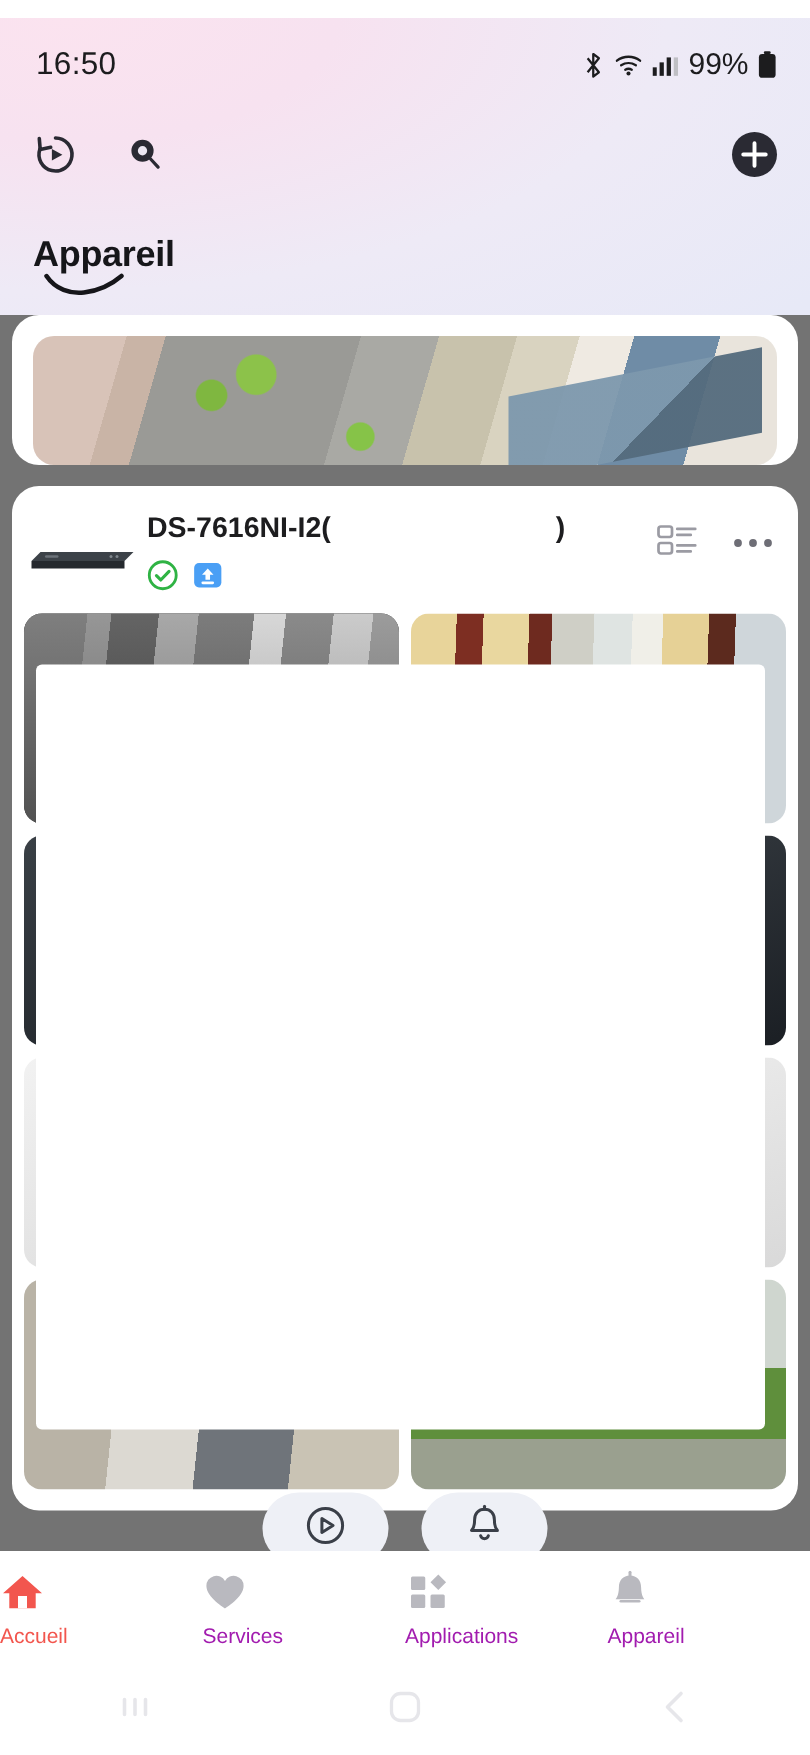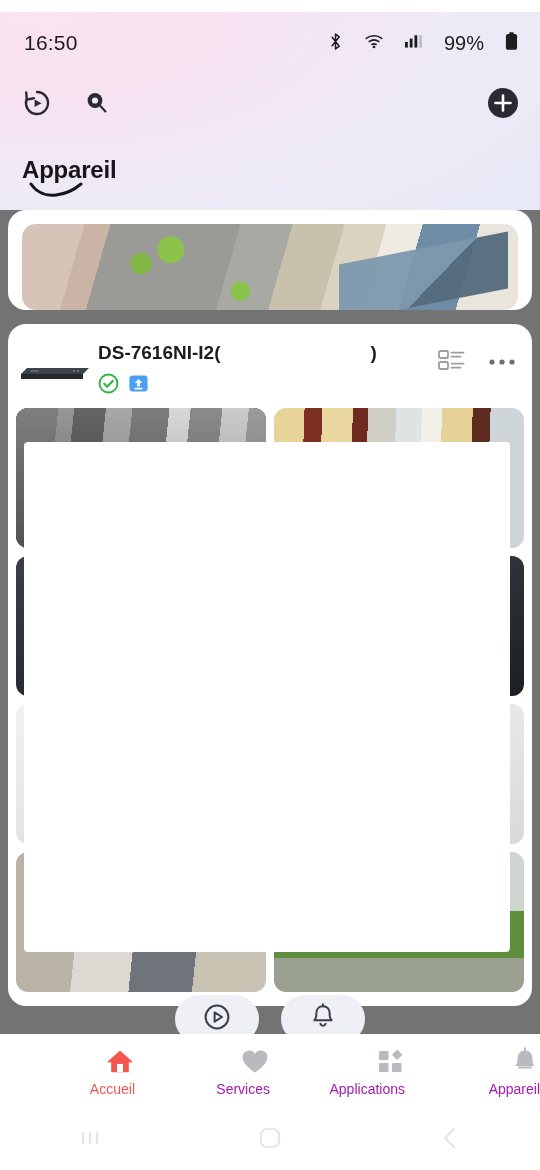--- a/index.html
+++ b/index.html
@@ -16,21 +16,21 @@
     position:absolute; top:0; left:0; width:540px; height:210px;
     background:
       radial-gradient(120% 140% at 8% 0%, #fbe3ef 0%, #f7e2f0 28%, #eeeaf6 62%, #e7e9f7 100%);
     margin-top: 12px;
   }
   .statusbar {
     height:62px; display:flex; align-items:center;
     justify-content:space-between; padding:0 22px 0 24px;
   }
   .clock { font-size:21px; color:#1c1c1e; letter-spacing:.2px; }
-  .status-icons { display:flex; align-items:flex-start; gap:21px; }
+  .status-icons { display:flex; align-items:center; gap:6px; }
   .status-icons svg { display:block; }
   .battery-pct { font-size:20px; color:#1c1c1e; margin-left:1px; }
 
   .toolbar {
     height:62px; display:flex; align-items:center; padding:0 20px 0 20px;
   }
   .tb-left { display:flex; align-items:center; gap:26px; }
   .tb-spacer { flex:1; }
   .icon-btn { width:34px; height:34px; display:flex; align-items:center; justify-content:center; }
 
@@ -147,21 +147,21 @@
   .pill {
     width:84px; height:48px; border-radius:24px; background:#eef0f6;
     display:flex; align-items:center; justify-content:center;
   }
 
   
   .tabbar {
     position:absolute; left:0; bottom:60px; width:540px; height:76px;
     background:#ffffff; display:flex; align-items:center;
   }
-  .tab { flex:1; display:flex; flex-direction:column; align-items:flex-end; gap:2px; }
+  .tab { flex:1; display:flex; flex-direction:column; align-items:flex-start; gap:2px; }
   .tab-label { font-size:14px; color:#a21caf; }
   .tab.active .tab-label { color:#f2564e; }
 
   .navbar {
     position:absolute; left:0; bottom:0; width:540px; height:60px;
     background:#ffffff; display:flex; align-items:center;
   }
   .nav-slot { flex:1; display:flex; align-items:center; justify-content:center; }
 </style>
 </head>

